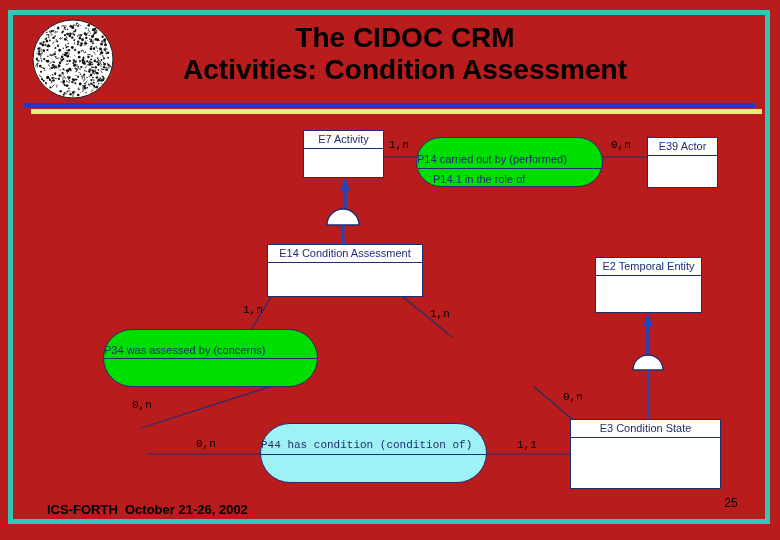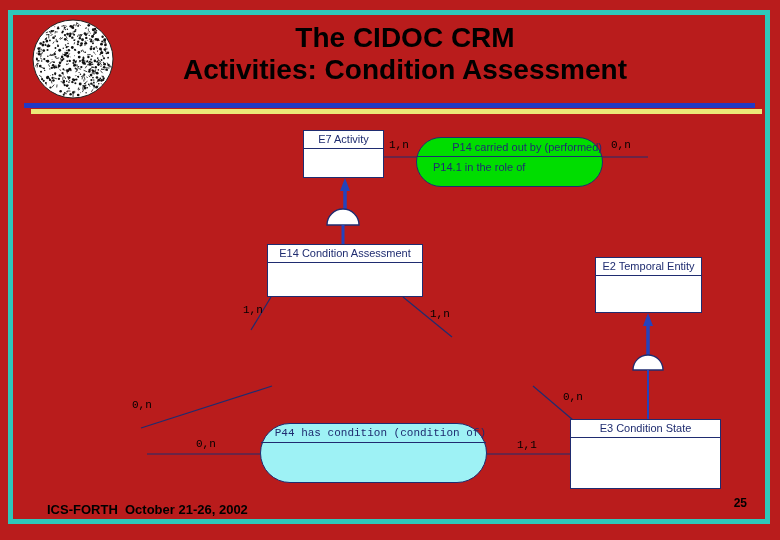--- a/index.html
+++ b/index.html
@@ -28,33 +28,33 @@
     border-bottom:1px solid var(--diagram-navy);color:var(--diagram-navy);
     font-size:11px;text-align:center;white-space:nowrap;overflow:hidden;
   }
   .pill{
     position:absolute;border:1px solid var(--diagram-navy);box-sizing:border-box;z-index:2;
   }
   .pill.green{background:var(--property-green);}
   .pill.cyan{background:var(--property-cyan);font-family:Liberation Mono, monospace;}
   .ptitle{
     border-bottom:1px solid var(--diagram-navy);color:var(--diagram-navy);
-    font-size:11px;text-align:right;white-space:nowrap;overflow:hidden;
+    font-size:11px;text-align:left;white-space:nowrap;overflow:hidden;margin-top:12px;
   }
   .psub{color:var(--diagram-navy);font-size:11px;text-align:left;padding:4px 0 0 16px;white-space:nowrap;}
   .mult{
     position:absolute;font-size:11px;color:var(--text-black);z-index:3;white-space:nowrap;font-family:Liberation Mono, monospace;
   }
   #footer-text{
     position:absolute;left:35px;top:502px;font-size:13px;font-weight:bold;
     color:var(--text-black);white-space:pre;z-index:6;padding-left:12px;
   }
   #page-number{
-    position:absolute;left:715px;top:496px;width:32px;text-align:right;
-    font-size:12px;font-weight:bold;color:var(--text-black);z-index:6;
+    position:absolute;left:715px;top:496px;width:32px;text-align:center;
+    font-size:12px;font-weight:normal;color:var(--text-black);z-index:6;
   }
 </style>
 </head>
 <body>
 
 <div id="slide">
 
   <div id="frame"></div>
 
   <svg id="logo" width="92" height="92" viewBox="0 0 92 92">
@@ -552,39 +552,45 @@
     <polygon points="648,313 643,326 653,326" style="fill:var(--isa-arrow-blue)"></polygon>
     <line x1="648" y1="325" x2="648" y2="356" style="stroke:var(--isa-arrow-blue);stroke-width:3.5"></line>
     <path d="M 633 370 A 15 15 0 0 1 663 370 Z" style="fill:#ffffff;stroke:var(--diagram-navy);stroke-width:1.3"></path>
     <line x1="648" y1="370" x2="648" y2="420" style="stroke:var(--isa-arrow-blue);stroke-width:2"></line>
   </svg>
 
   <div class="ebox" style="left:303px;top:130px;width:81px;height:48px">
     <div class="btitle" style="height:17px;line-height:17px">E7 Activity</div>
   </div>
 
+  <div class="ebox" style="left:647px;top:137px;width:71px;height:51px">
+    <div class="btitle" style="height:17px;line-height:17px">E39 Actor</div>
+  </div>
 
   <div class="ebox" style="left:267px;top:244px;width:156px;height:53px">
     <div class="btitle" style="height:17px;line-height:17px">E14 Condition Assessment</div>
   </div>
 
   <div class="ebox" style="left:595px;top:257px;width:107px;height:56px">
     <div class="btitle" style="height:17px;line-height:17px">E2 Temporal Entity</div>
   </div>
 
 
   <div class="ebox" style="left:570px;top:419px;width:151px;height:70px">
     <div class="btitle" style="height:17px;line-height:17px">E3 Condition State</div>
   </div>
 
   <div class="pill green" style="left:416px;top:137px;width:187px;height:50px;border-radius:25px">
     <div class="ptitle" style="height:18px;line-height:18px">P14 carried out by (performed)</div>
     <div class="psub">P14.1 in the role of</div>
   </div>
 
+  <div class="pill green" style="left:103px;top:329px;width:215px;height:58px;border-radius:29px">
+    <div class="ptitle" style="height:16px;line-height:16px">P34 was assessed by (concerns)</div>
+  </div>
 
 
   <div class="pill cyan" style="left:260px;top:423px;width:227px;height:60px;border-radius:30px">
     <div class="ptitle" style="height:18px;line-height:18px">P44 has condition (condition of)</div>
   </div>
 
   <span class="mult" style="left:389px;top:139px">1,n</span>
   <span class="mult" style="left:611px;top:139px">0,n</span>
   <span class="mult" style="left:243px;top:304px">1,n</span>
   <span class="mult" style="left:430px;top:308px">1,n</span>

